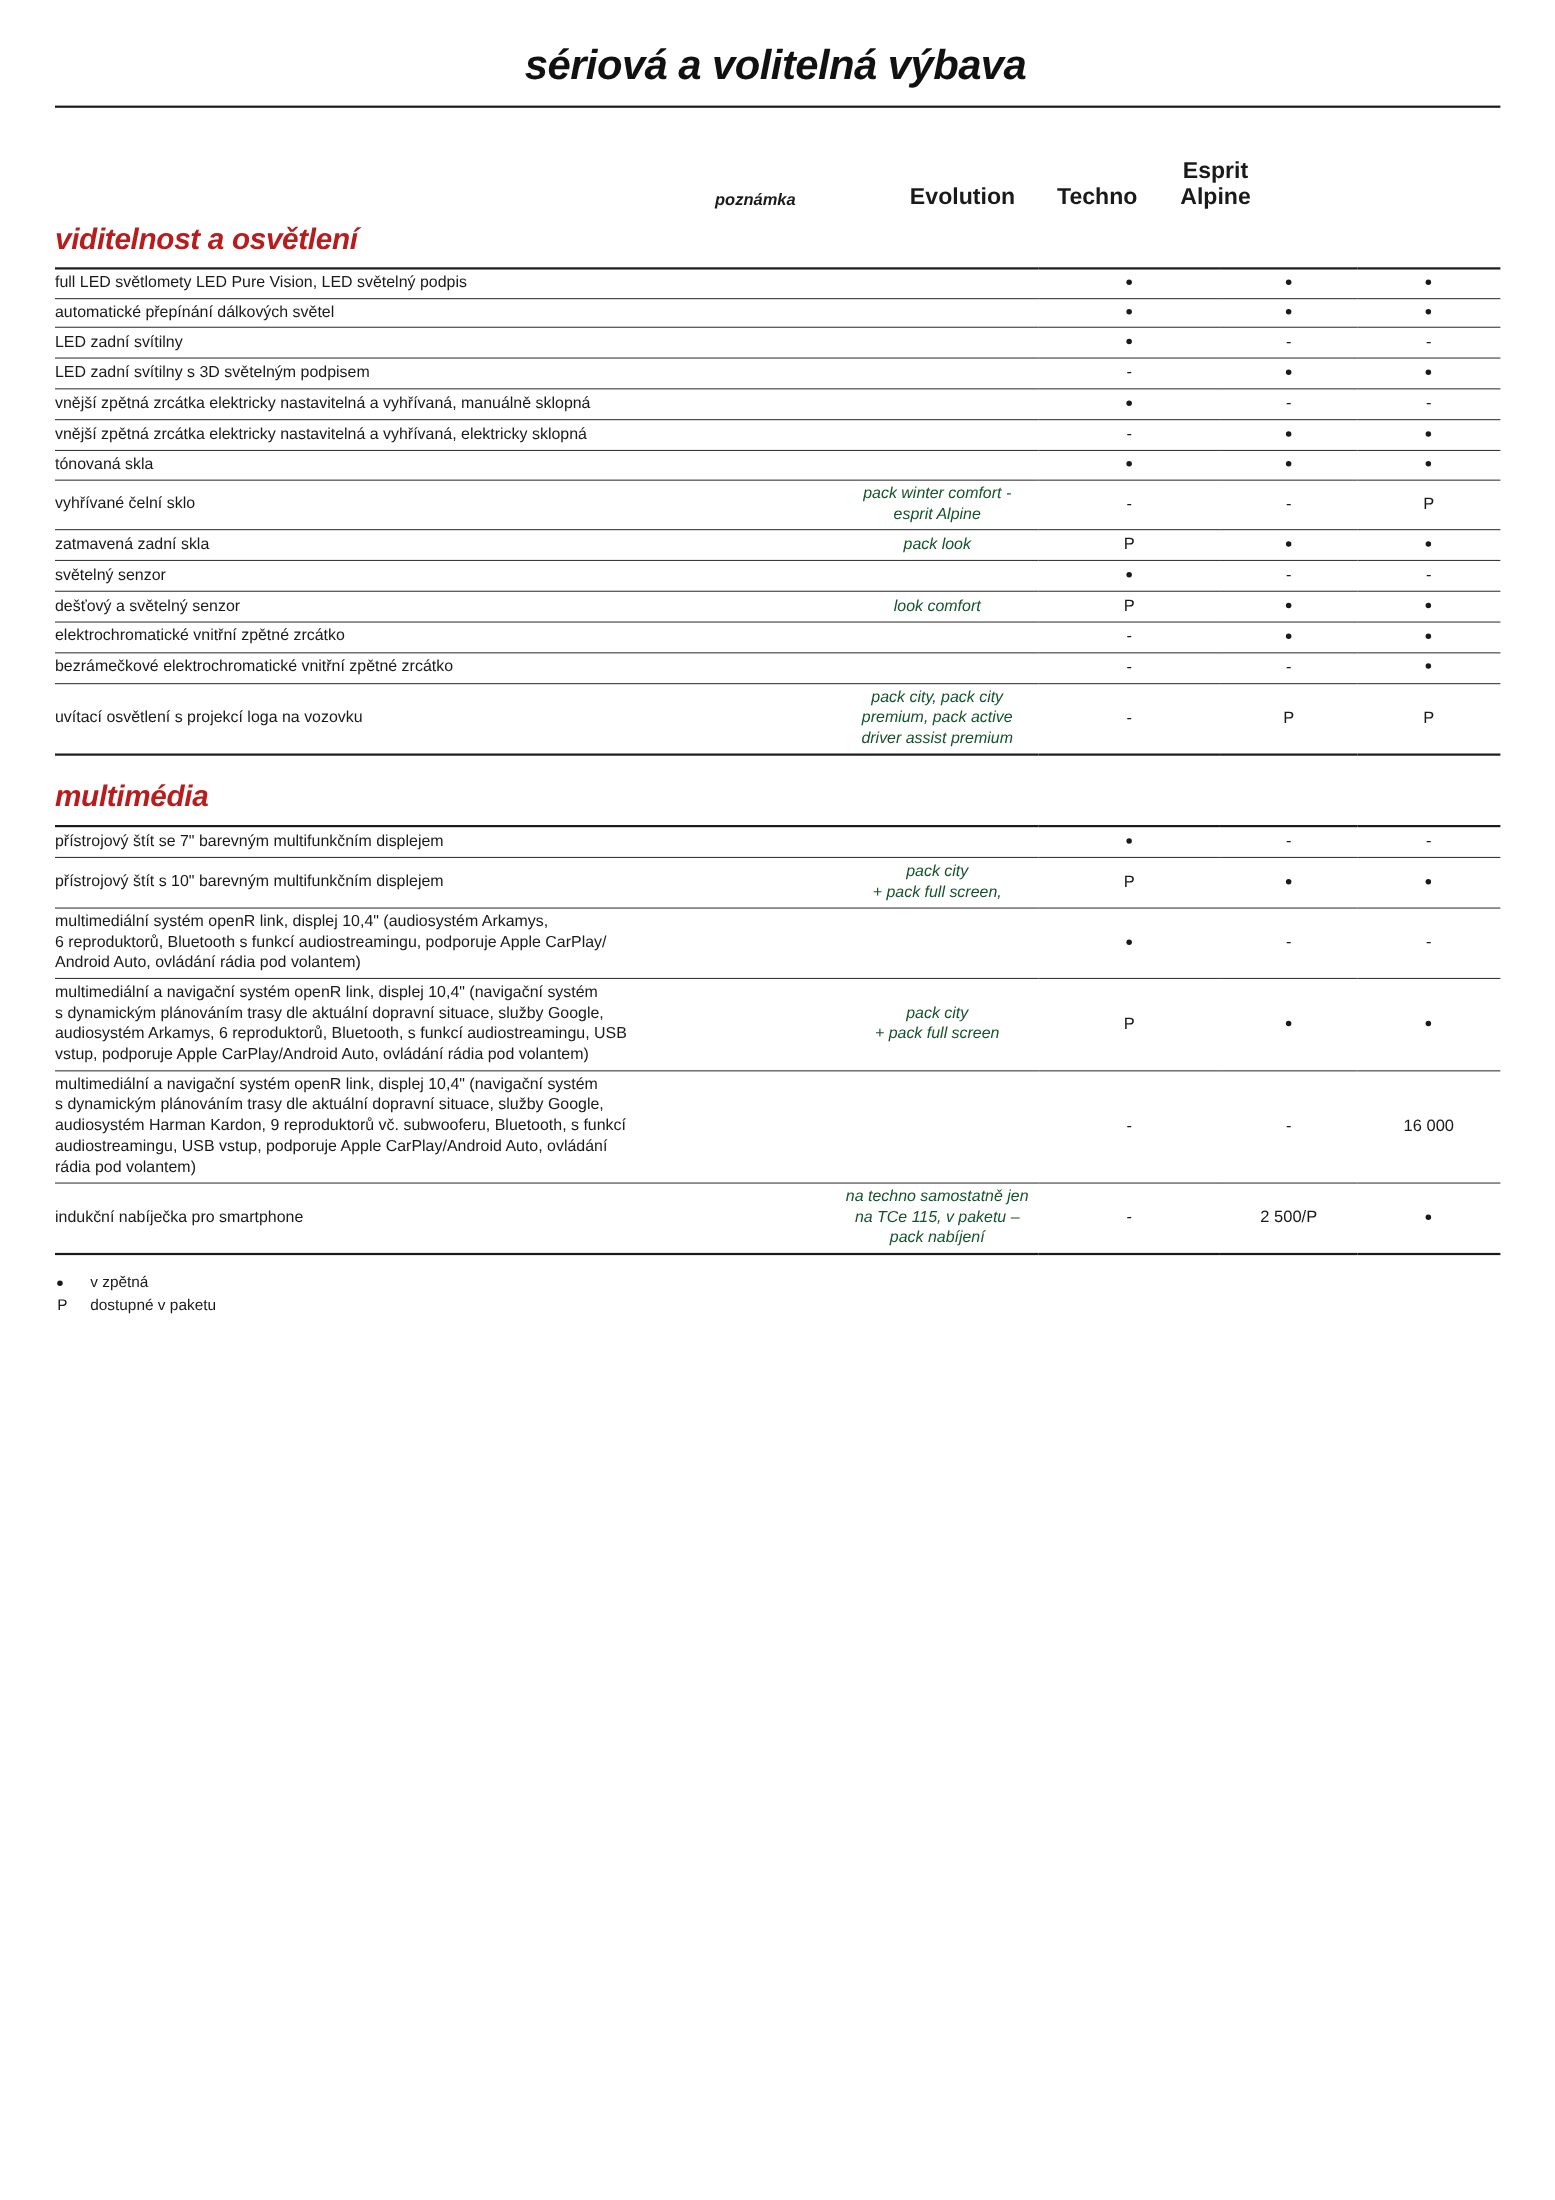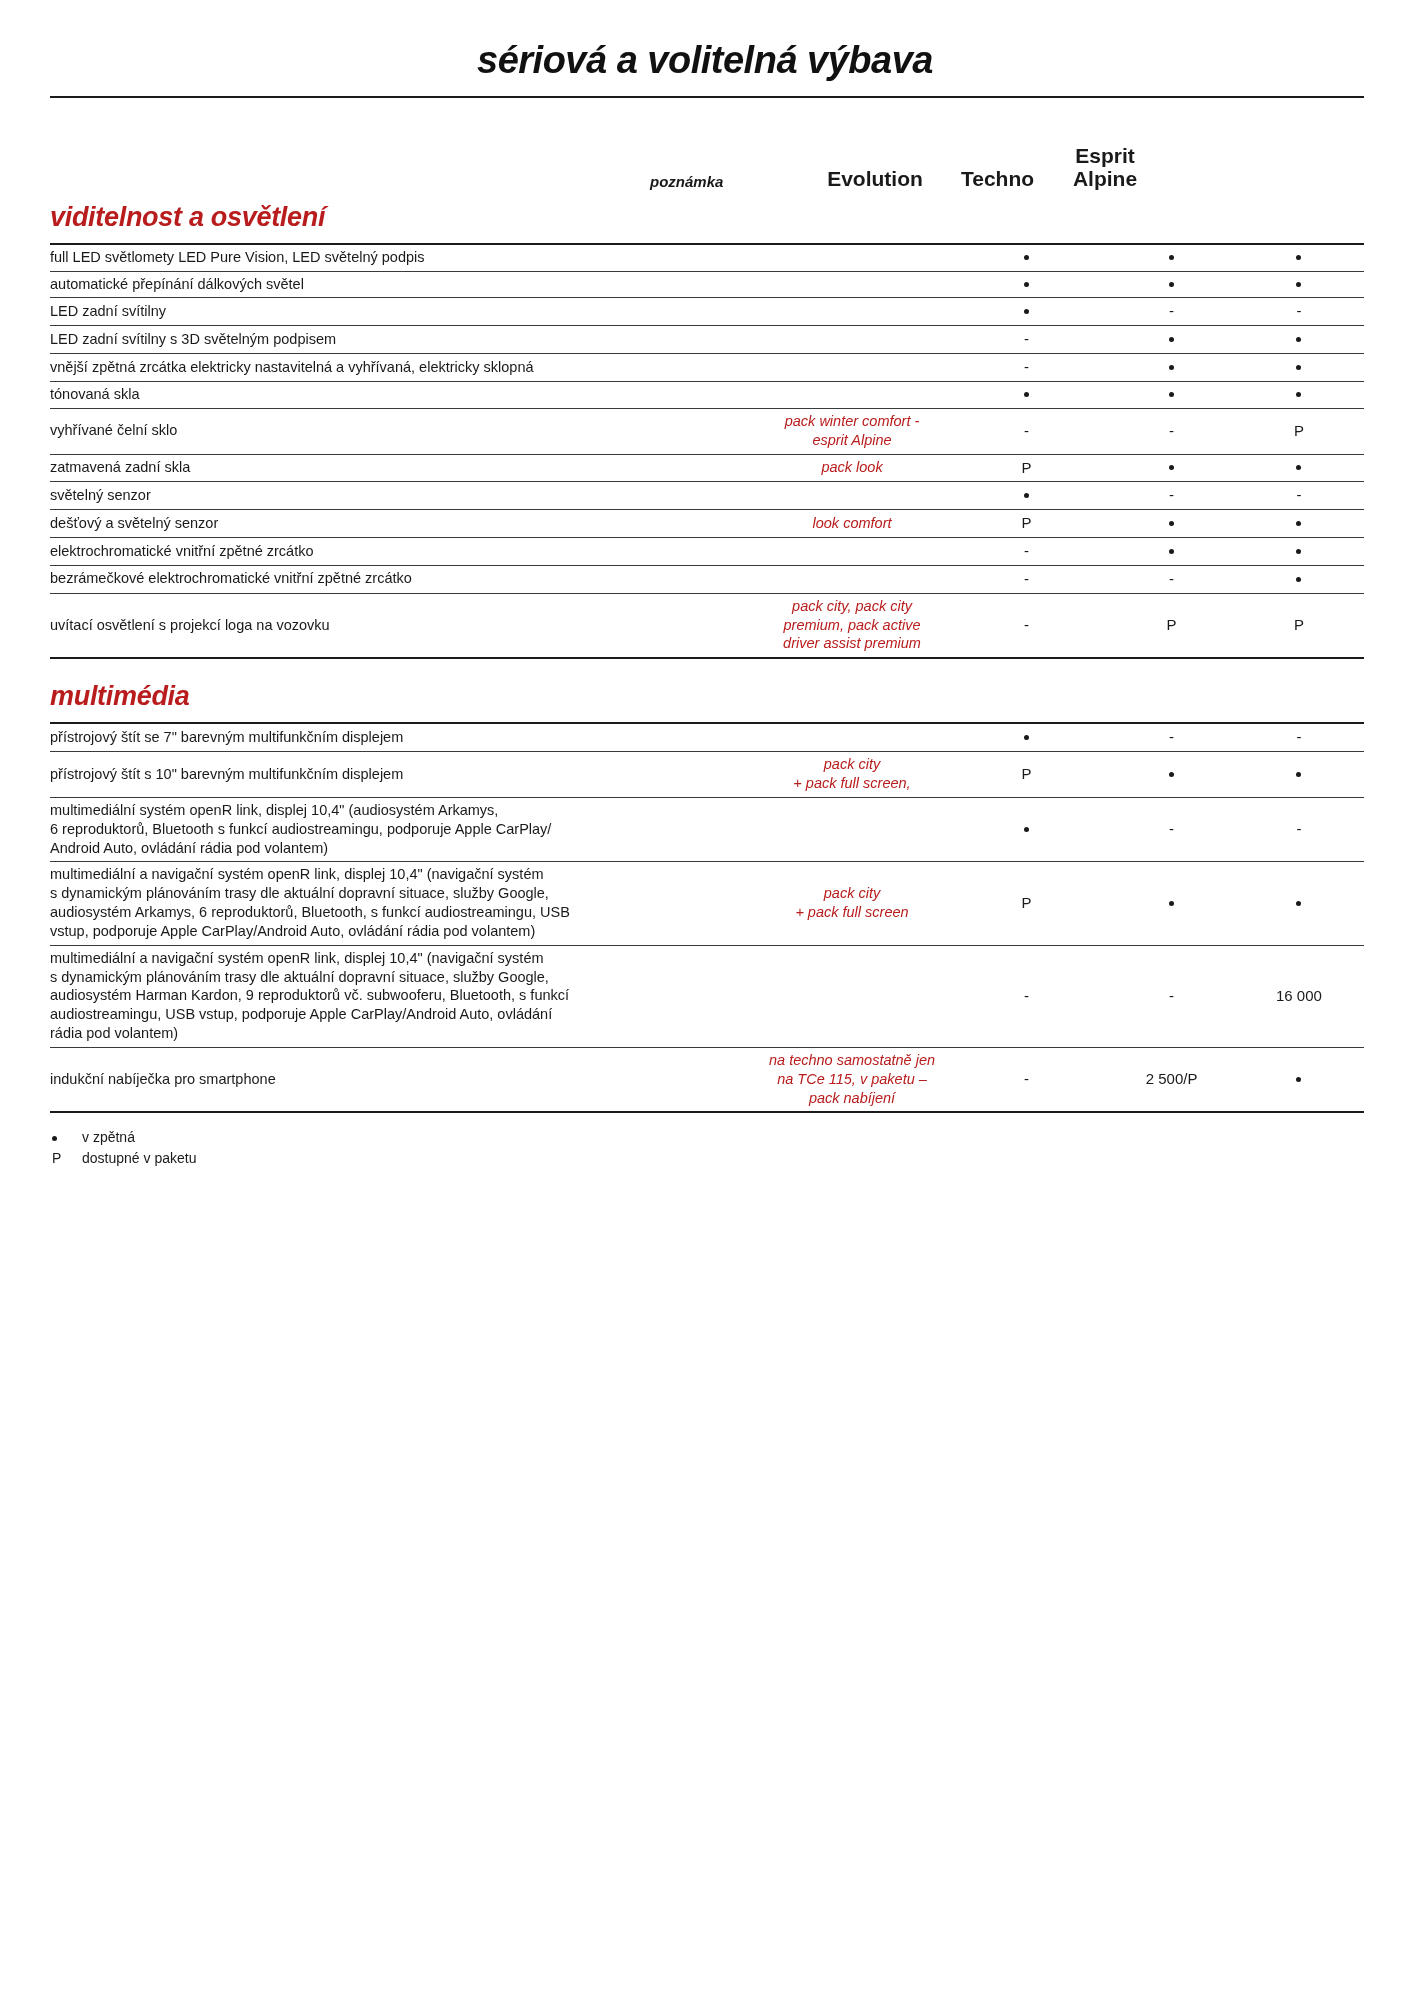--- a/index.html
+++ b/index.html
@@ -95,21 +95,21 @@
   table.spec tr:first-child td { border-top: 2.2px solid #1a1a1a; }
   table.spec tr:last-child td { border-bottom: 2.2px solid #1a1a1a; }
 
   td.c-feature { width: 600px; text-align: left; padding-left: 2px; }
   td.c-note {
     width: 155px;
     text-align: center;
     font-style: italic;
     font-size: 13px;
     line-height: 1.28;
-    color: #b91c1c;
+    color: #14532d;
   }
   td.c-val {
     text-align: center;
     font-size: 15px;
   }
   td.c-evolution { width: 140px; }
   td.c-techno { width: 105px; }
   td.c-esprit { width: 110px; }
 
   .val-dot {
@@ -189,20 +189,27 @@
               <td class="c-val c-esprit"><span class="val-text">-</span></td>
             </tr>
             <tr>
               <td class="c-feature">LED zadní svítilny s 3D světelným podpisem</td>
               <td class="c-note"></td>
               <td class="c-val c-evolution"><span class="val-text">-</span></td>
               <td class="c-val c-techno"><span class="val-dot"></span></td>
               <td class="c-val c-esprit"><span class="val-dot"></span></td>
             </tr>
             <tr>
+              <td class="c-feature">vnější zpětná zrcátka elektricky nastavitelná a vyhřívaná, manuálně sklopná</td>
+              <td class="c-note"></td>
+              <td class="c-val c-evolution"><span class="val-dot"></span></td>
+              <td class="c-val c-techno"><span class="val-text">-</span></td>
+              <td class="c-val c-esprit"><span class="val-text">-</span></td>
+            </tr>
+            <tr>
               <td class="c-feature">vnější zpětná zrcátka elektricky nastavitelná a vyhřívaná, elektricky sklopná</td>
               <td class="c-note"></td>
               <td class="c-val c-evolution"><span class="val-text">-</span></td>
               <td class="c-val c-techno"><span class="val-dot"></span></td>
               <td class="c-val c-esprit"><span class="val-dot"></span></td>
             </tr>
             <tr>
               <td class="c-feature">tónovaná skla</td>
               <td class="c-note"></td>
               <td class="c-val c-evolution"><span class="val-dot"></span></td>

